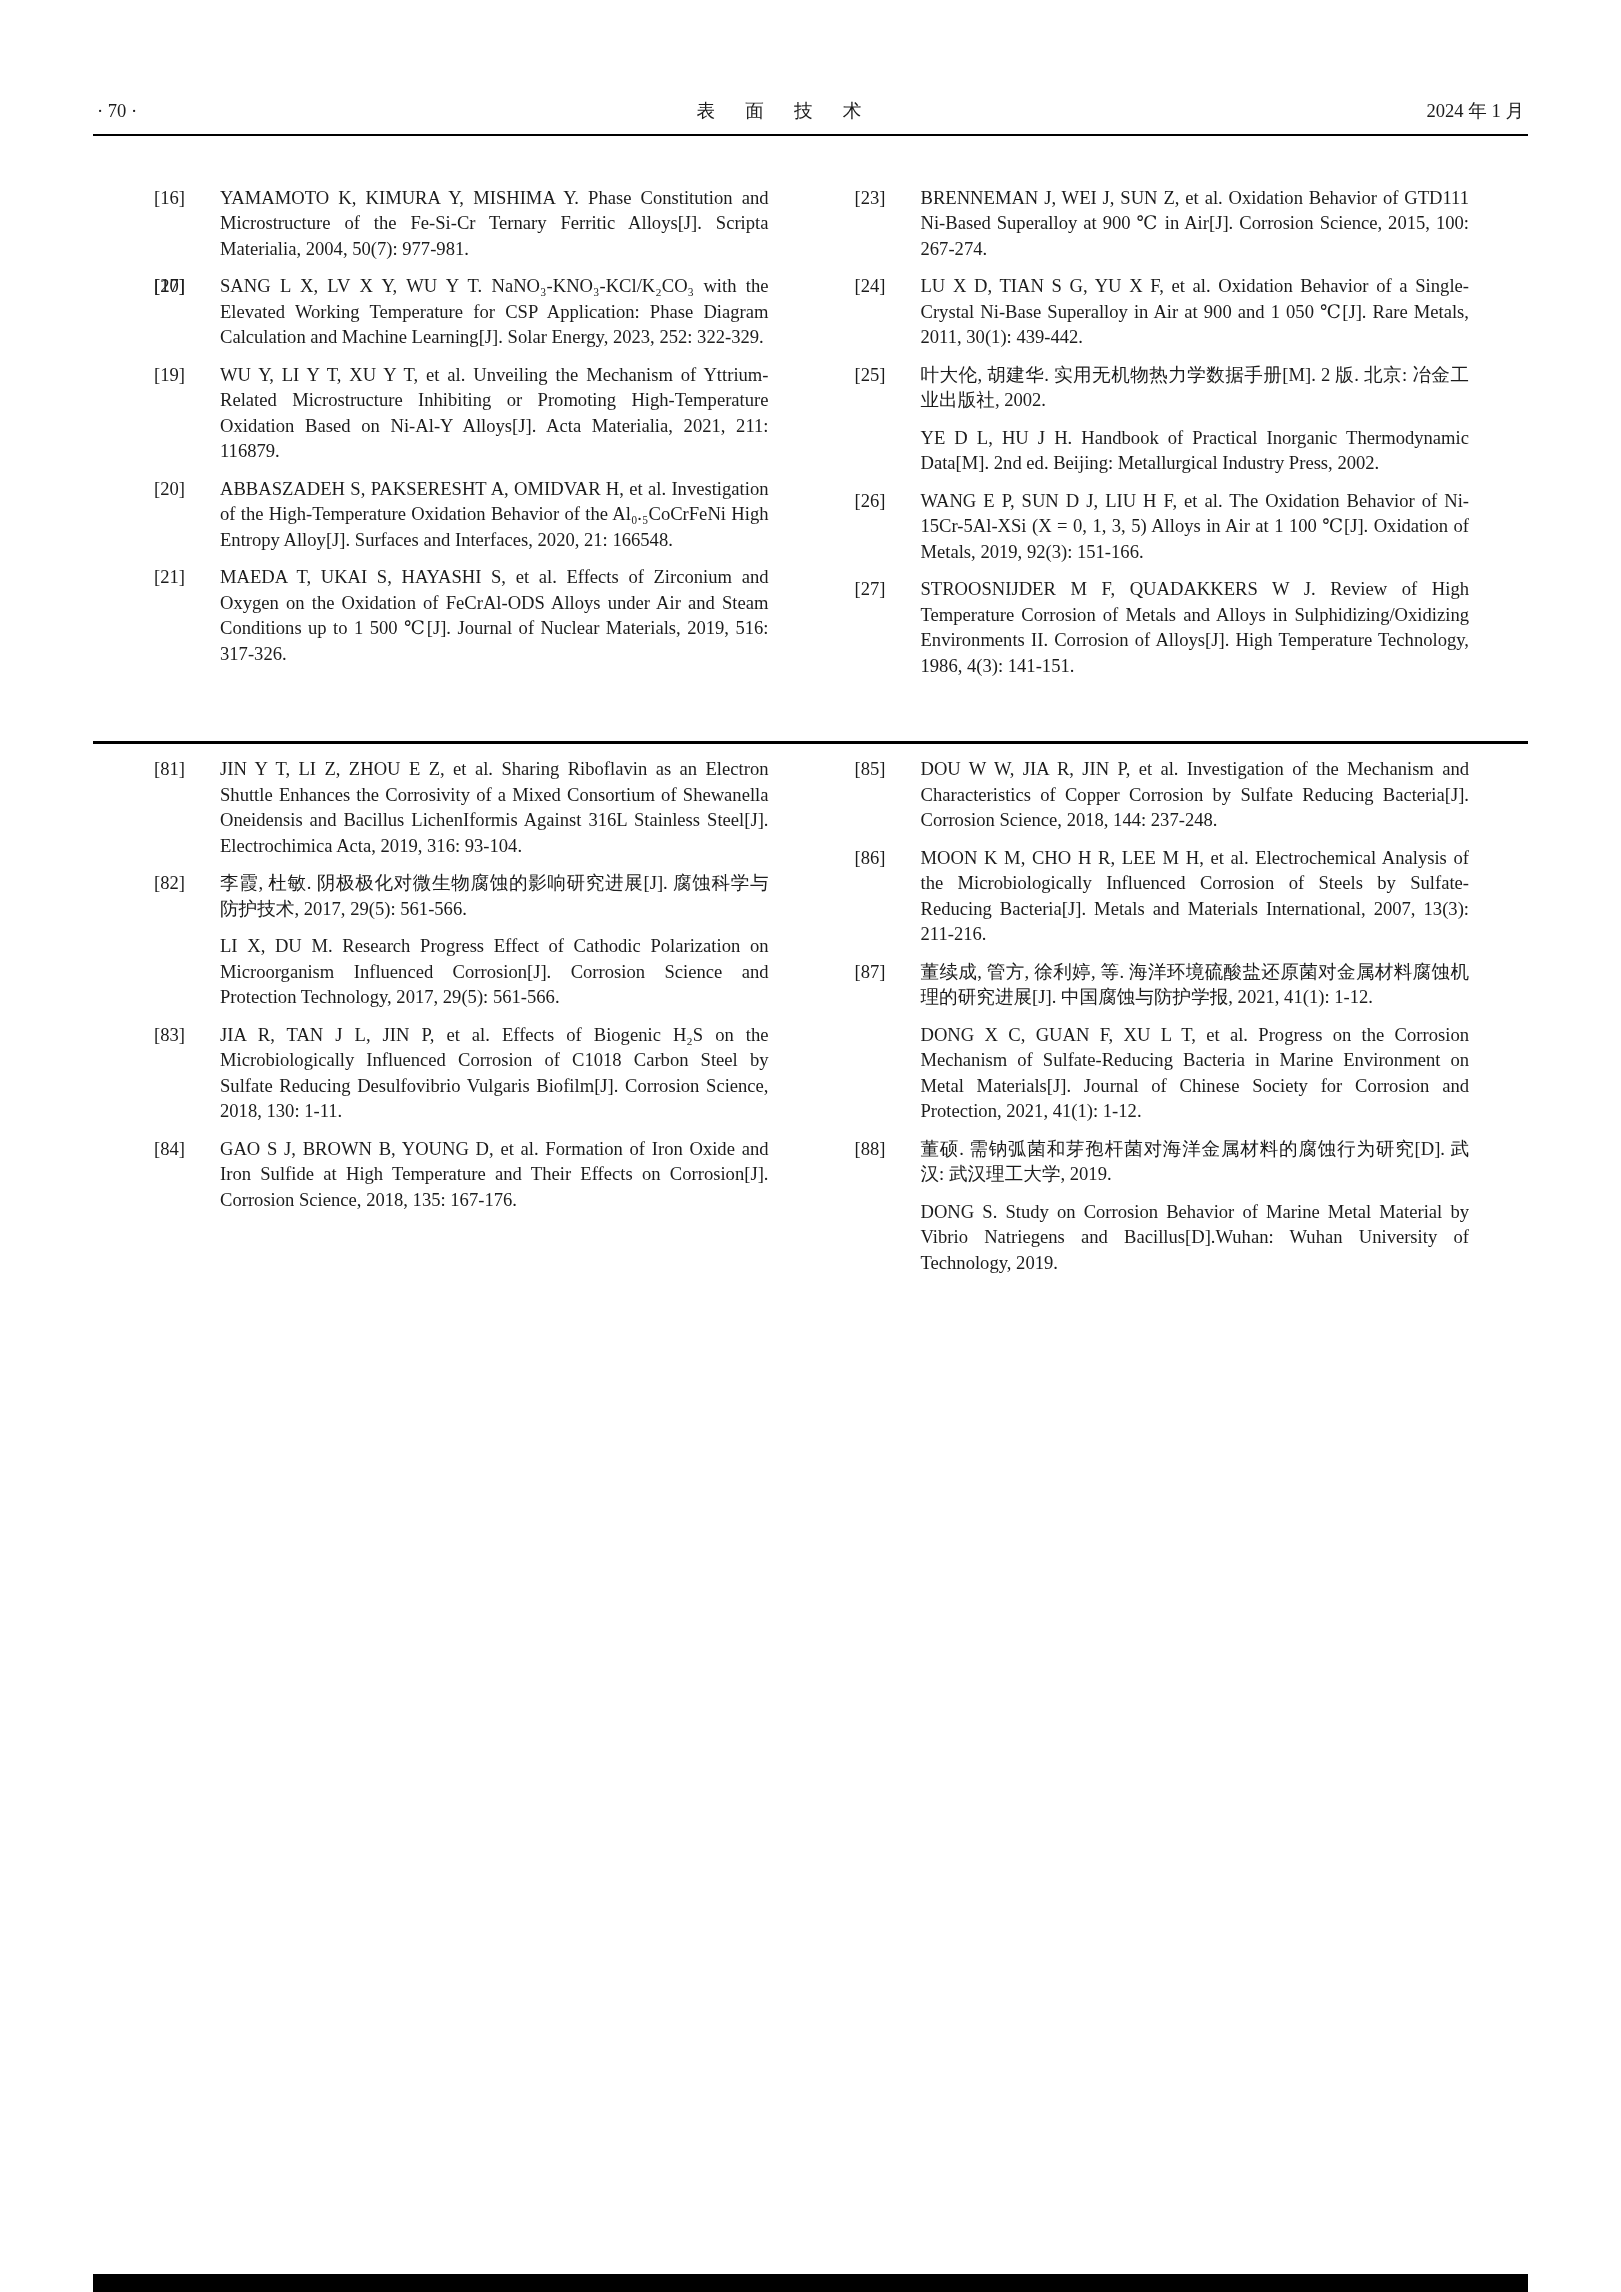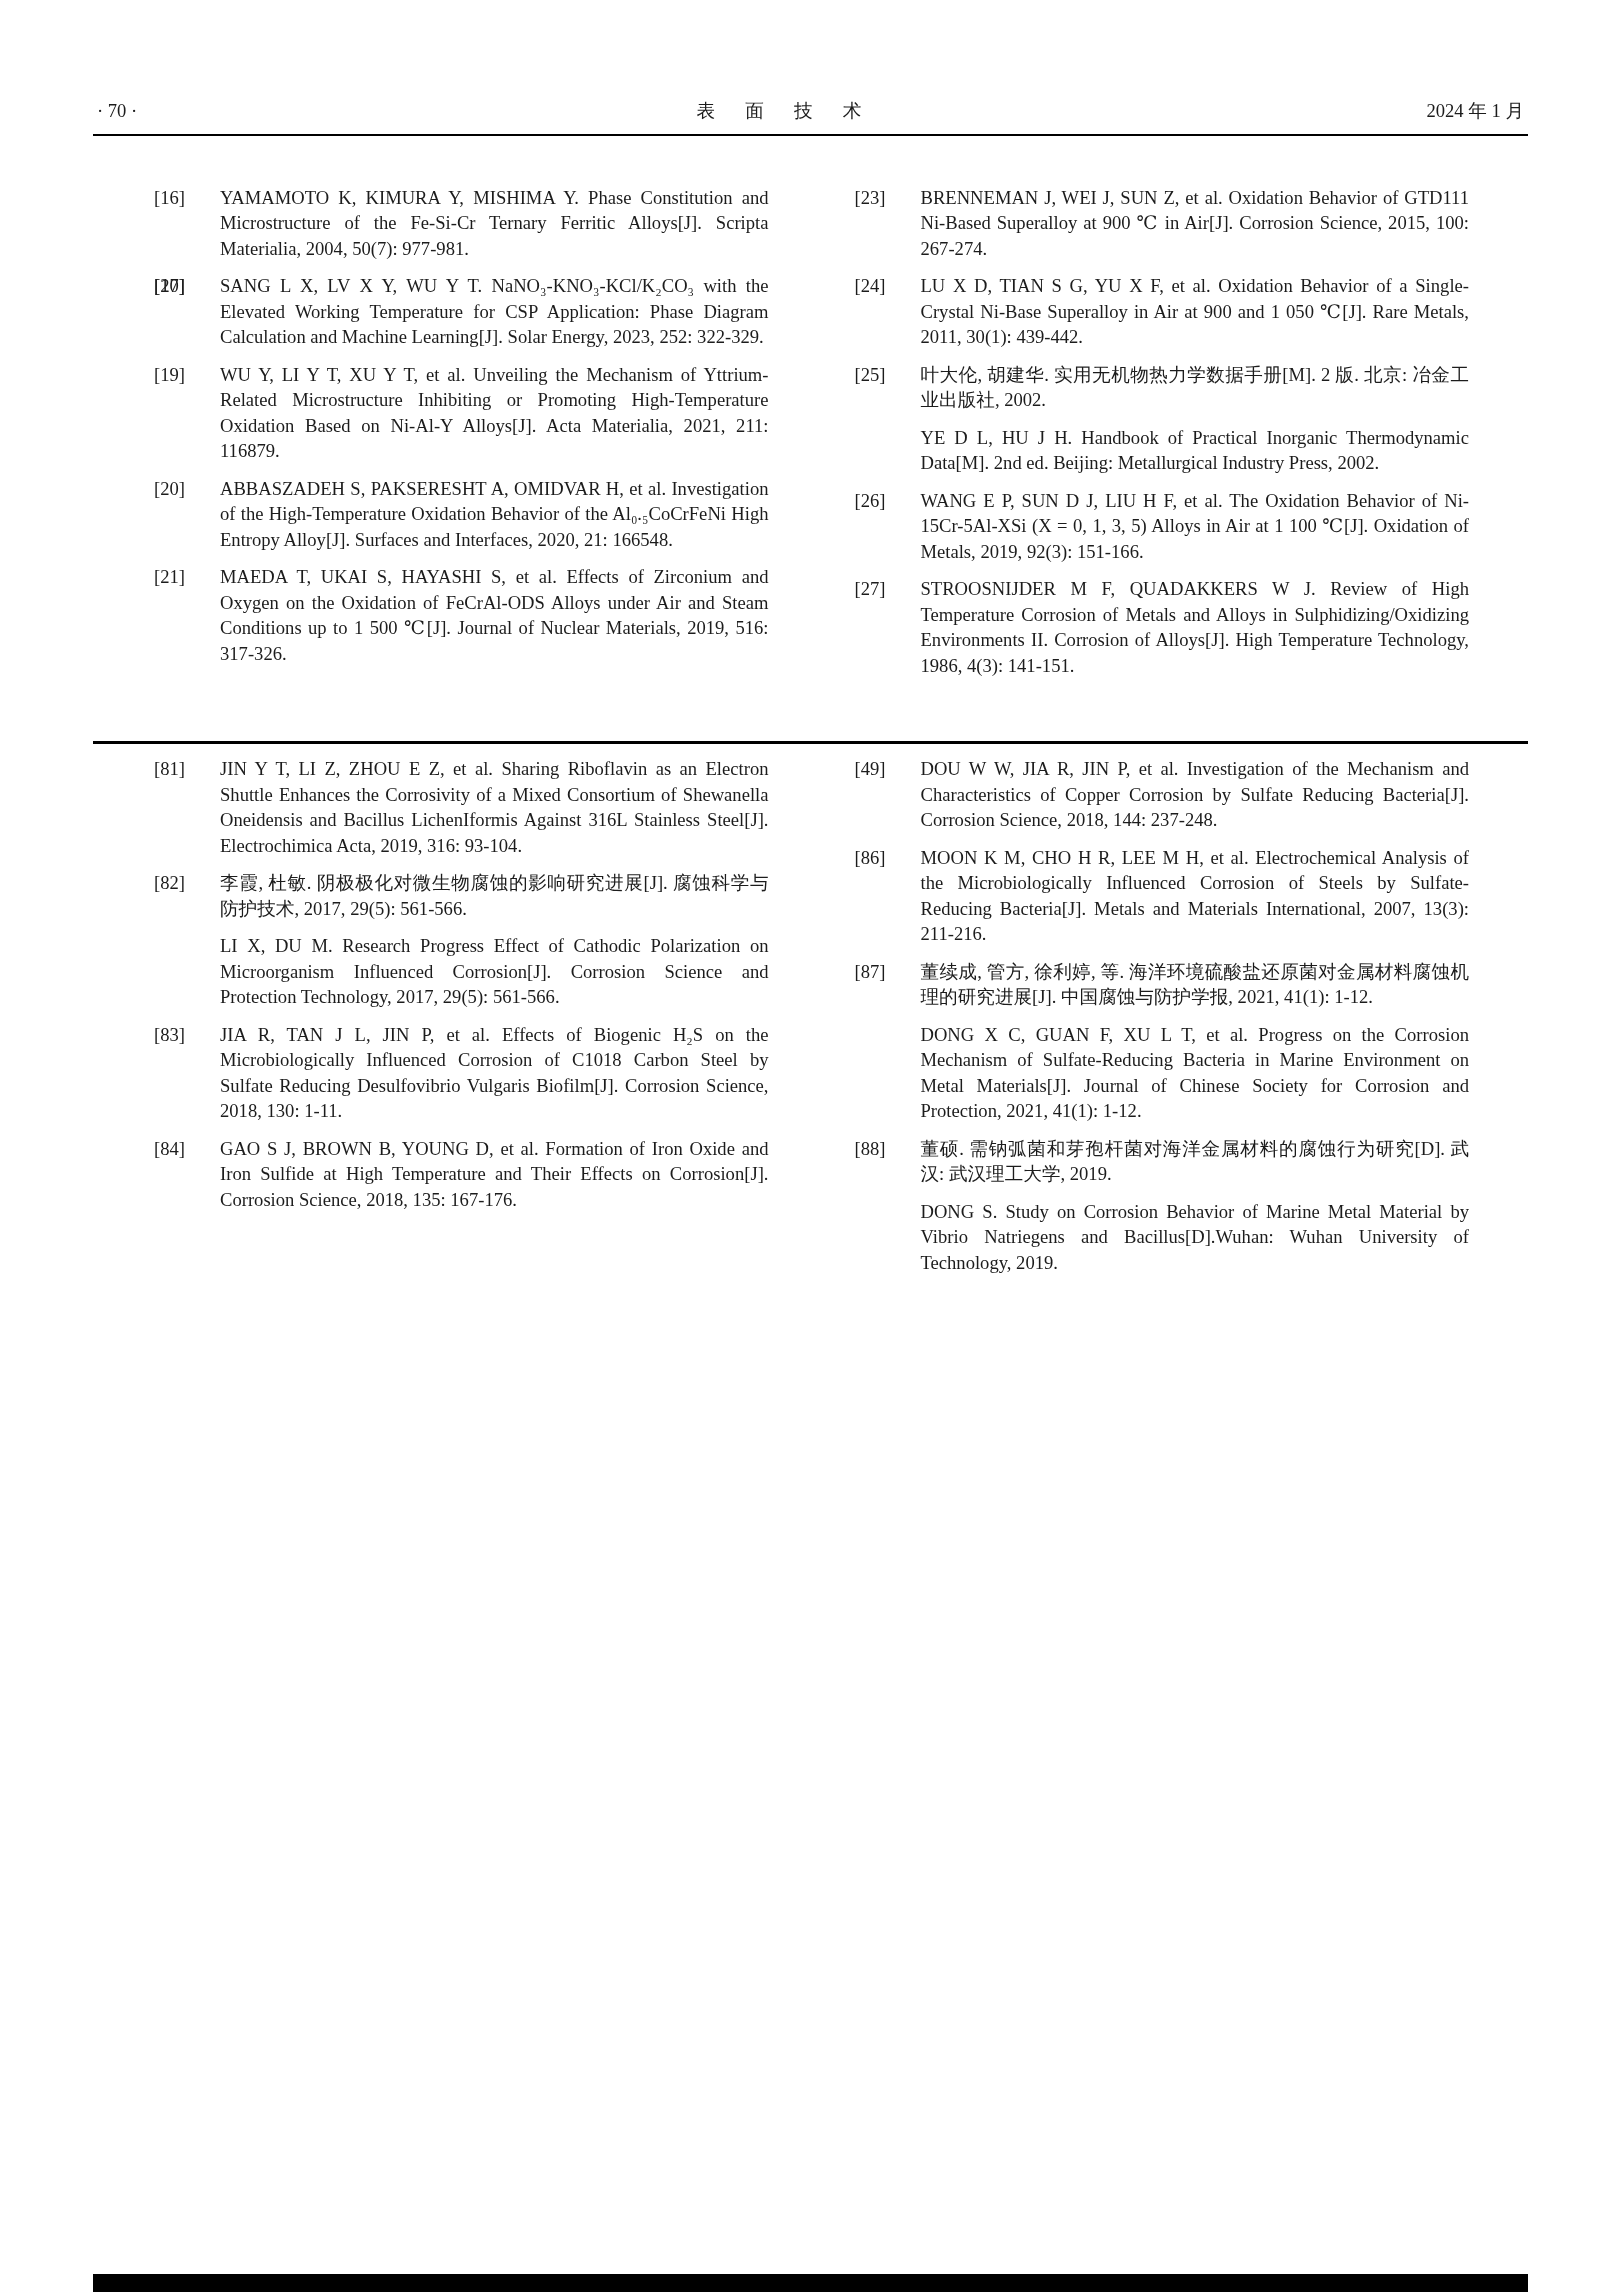--- a/index.html
+++ b/index.html
@@ -196,21 +196,21 @@
           </div>
           <div class="ref">
             <span class="ref-num">[84]</span>
             <div class="ref-body">
               <p class="ref-para">GAO S J, BROWN B, YOUNG D, et al. Formation of Iron Oxide and Iron Sulfide at High Temperature and Their Effects on Corrosion[J]. Corrosion Science, 2018, 135: 167-176.</p>
             </div>
           </div>
         </div>
       <div class="col">
           <div class="ref">
-            <span class="ref-num">[49]</span>
+            <span class="ref-num">[85]</span>
             <div class="ref-body">
               <p class="ref-para">DOU W W, JIA R, JIN P, et al. Investigation of the Mechanism and Characteristics of Copper Corrosion by Sulfate Reducing Bacteria[J]. Corrosion Science, 2018, 144: 237-248.</p>
             </div>
           </div>
           <div class="ref">
             <span class="ref-num">[86]</span>
             <div class="ref-body">
               <p class="ref-para">MOON K M, CHO H R, LEE M H, et al. Electrochemical Analysis of the Microbiologically Influenced Corrosion of Steels by Sulfate-Reducing Bacteria[J]. Metals and Materials International, 2007, 13(3): 211-216.</p>
             </div>
           </div>

